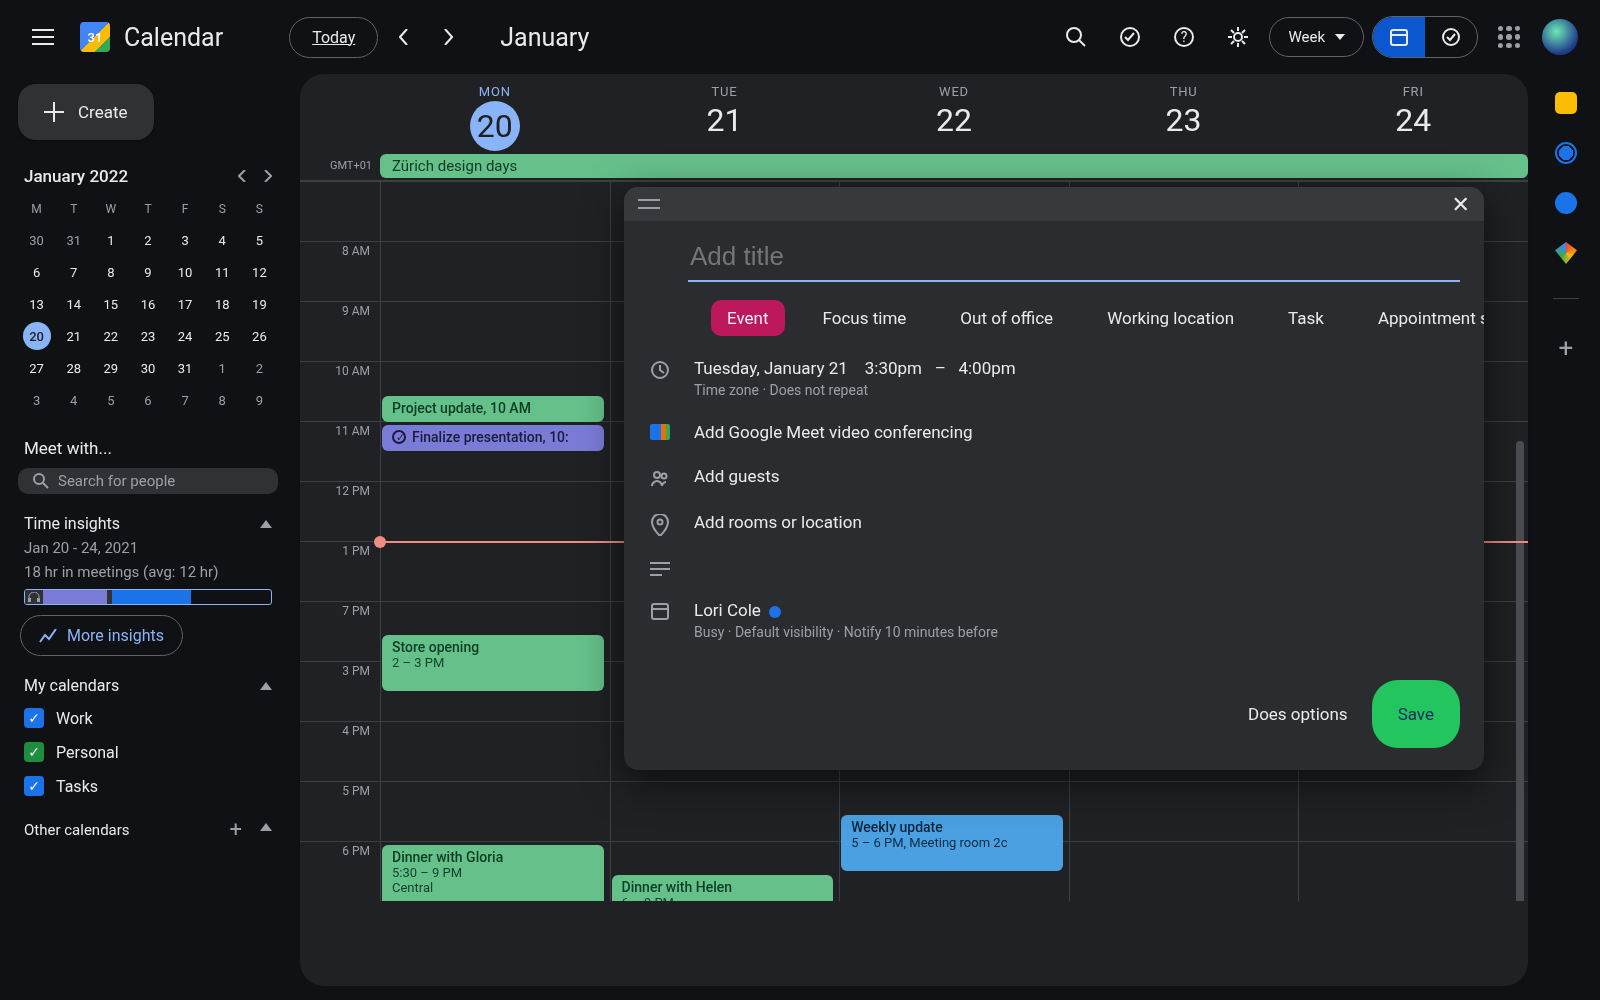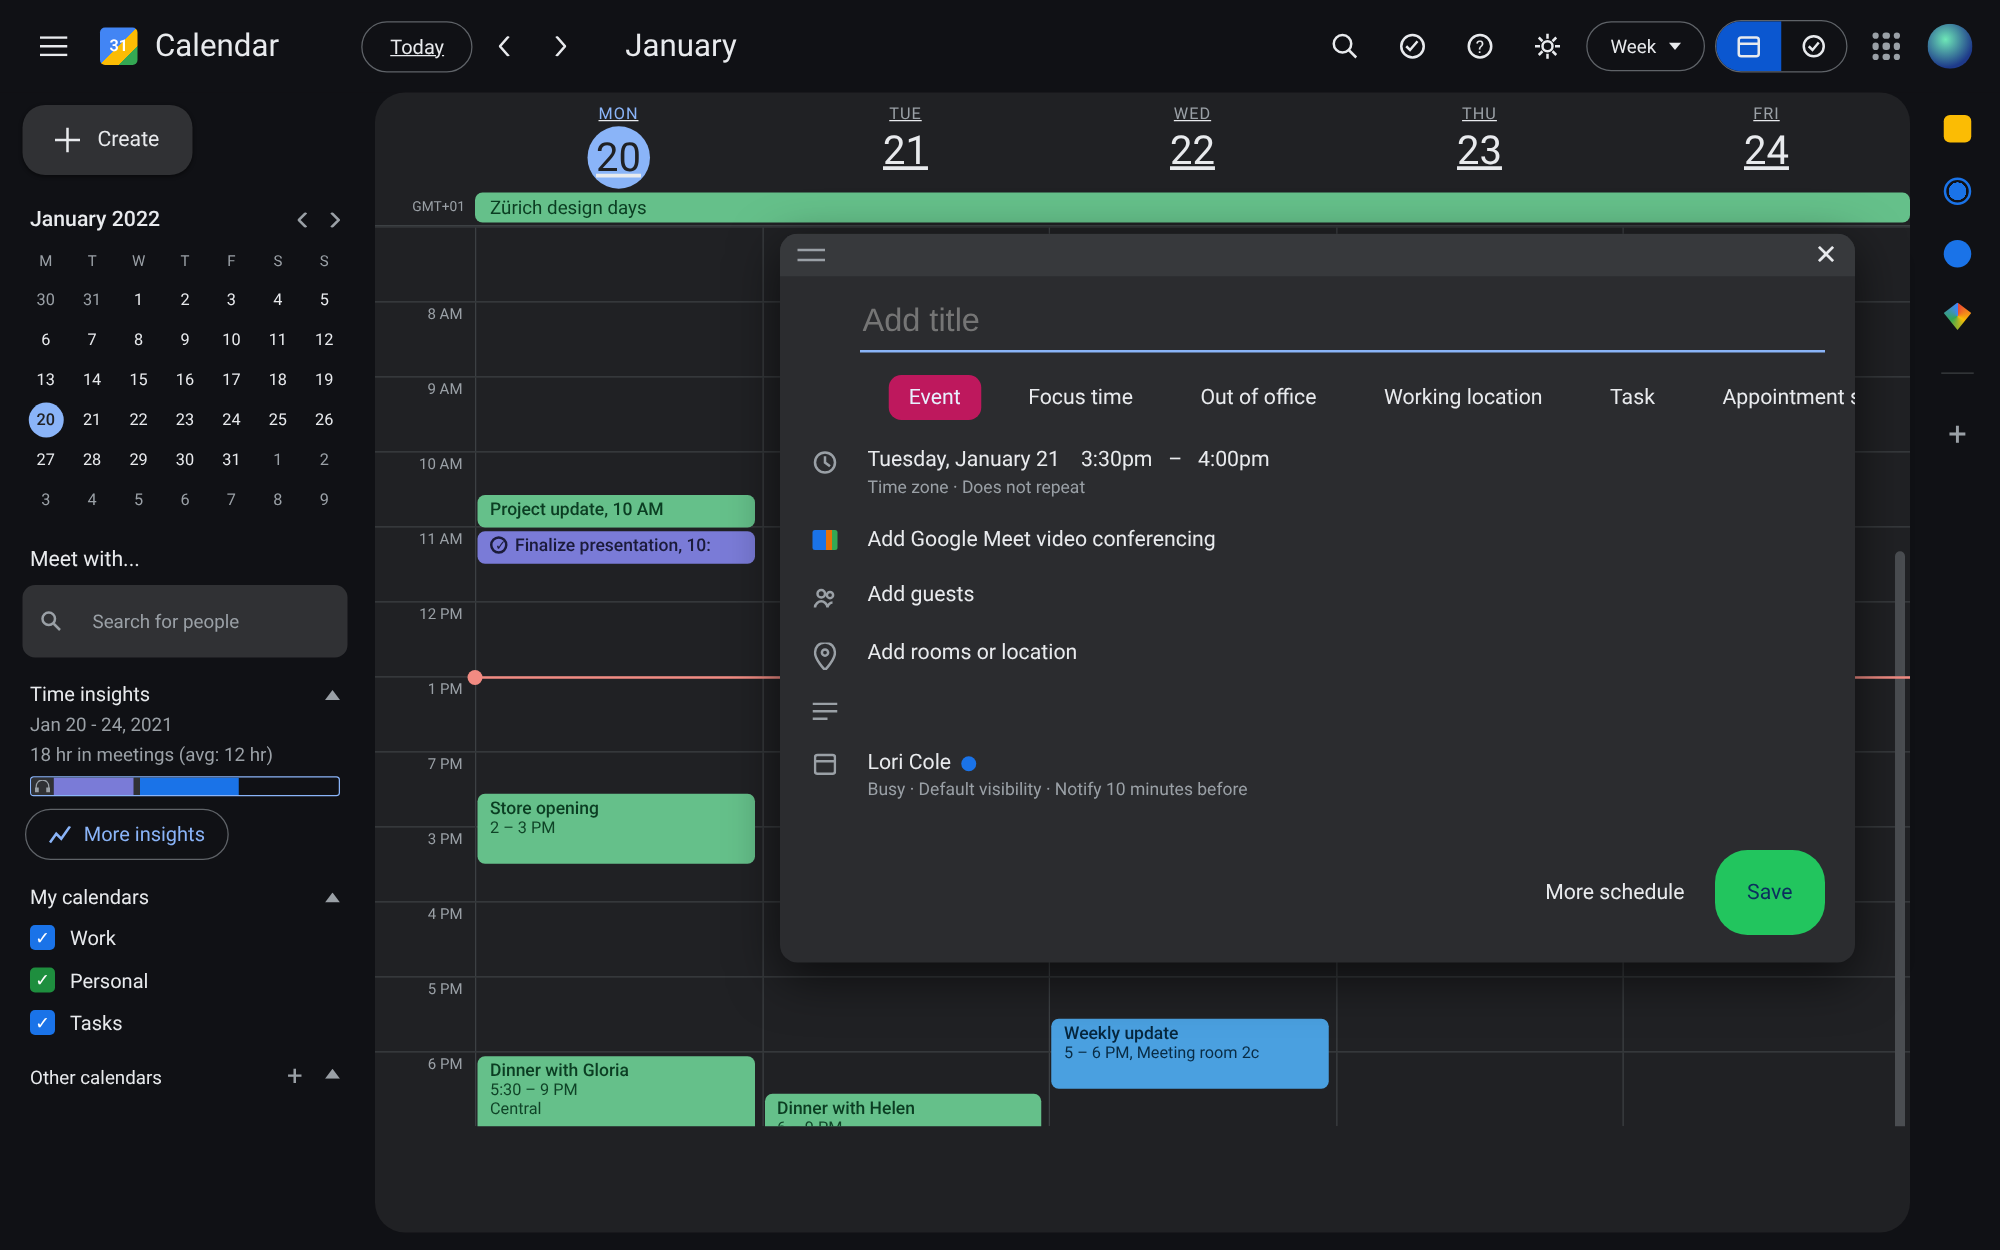--- a/index.html
+++ b/index.html
@@ -73,35 +73,35 @@
   }
   .mini-head{display:flex;align-items:center;justify-content:space-between;margin:26px 6px 10px 6px;}
   .mini-head h3{margin:0;font-size:17px;font-weight:500;color:var(--text);}
   .mini-nav{display:flex;gap:18px;color:var(--text2);}
   .mini-grid{display:grid;grid-template-columns:repeat(7,1fr);gap:4px 0;text-align:center;}
   .mini-grid .dow{color:var(--text2);font-size:12px;padding:6px 0;}
   .mini-grid .d{color:var(--text);font-size:13px;padding:6px 0;border-radius:50%;width:28px;height:28px;margin:auto;display:flex;align-items:center;justify-content:center;}
   .mini-grid .d.dim{color:var(--text2);}
   .mini-grid .d.today{background:var(--accent);color:#202124;font-weight:500;}
   .side-h{font-size:17px;color:var(--text);margin:24px 6px 10px;}
-  .search-people{display:flex;align-items:center;gap:24px;background:#303134;border-radius:10px;padding:20px 14px;color:var(--text2);}
+  .search-people{display:flex;align-items:center;gap:8px;background:#303134;border-radius:10px;padding:4px 14px;color:var(--text2);}
   .section-row{display:flex;align-items:center;justify-content:space-between;color:var(--text);font-size:16px;margin:20px 6px 4px;cursor:pointer;}
   .subtle{color:var(--text2);font-size:15px;}
   .insights-bar{height:16px;border:1px solid var(--accent);border-radius:3px;margin:8px 6px;display:flex;overflow:hidden;}
   .insights-bar .seg1{background:#7a7bd7;flex:0 0 26%;}
   .insights-bar .seg1b{background:#303134;flex:0 0 2%;}
   .insights-bar .seg2{background:#1a73e8;flex:0 0 32%;}
   .more-insights{display:flex;align-items:center;gap:10px;border:1px solid #5f6368;border-radius:24px;padding:10px 18px;width:fit-content;color:var(--accent);cursor:pointer;margin:10px 0 4px 2px;font-size:16px;}
   .cal-list{margin:6px 0 0 2px;}
   .cal-item{display:flex;align-items:center;gap:12px;padding:7px 4px;font-size:16px;}
   .chk{width:20px;height:20px;border-radius:4px;display:flex;align-items:center;justify-content:center;color:#fff;font-size:14px;}
   .other-row{display:flex;align-items:center;justify-content:space-between;margin:18px 6px 0;}
 
   
-  .day-head{display:grid;grid-template-columns:80px repeat(5,1fr);padding-top:10px;text-decoration:underline;}
+  .day-head{display:grid;grid-template-columns:80px repeat(5,1fr);padding-top:10px;}
   .dh{ text-align:center; }
   .dh .dow{color:var(--text2);font-size:13px;letter-spacing:.8px;}
   .dh .dn{font-size:32px;color:var(--text);margin-top:2px;}
   .dh.today .dow{color:var(--accent);}
   .dh.today .dn{width:50px;height:50px;border-radius:50%;background:var(--accent);color:#202124;display:flex;align-items:center;justify-content:center;margin:2px auto 0;}
   .allday{display:grid;grid-template-columns:80px repeat(5,1fr);height:30px;align-items:center;border-bottom:1px solid var(--line);}
   .tz{font-size:11px;color:var(--text2);text-align:right;padding-right:8px;}
   .allday-ev{grid-column:2 / span 5;background:var(--green);color:#0b3d22;border-radius:6px;padding:3px 12px;font-size:15px;}
   .hours{position:relative;height:720px;overflow:hidden;}
   .hour-row{display:grid;grid-template-columns:80px repeat(5,1fr);height:60px;border-top:1px solid var(--line);}
@@ -608,16 +608,16 @@
             <path d="M1 7h16" stroke="#9aa0a6" stroke-width="2"></path>
           </svg>
         </div>
       <div class="mc">
         <span>Lori Cole</span><span class="dot"></span>
         <div class="sub">Busy · Default visibility · Notify 10 minutes before</div>
       </div>
     </div>
   </div>
   <div class="modal-foot">
-    <div class="more-opt">More schedule</div>
+    <div class="more-opt">Does options</div>
     <div class="save-btn">Save</div>
   </div>
 </div>
 
 </body></html>

